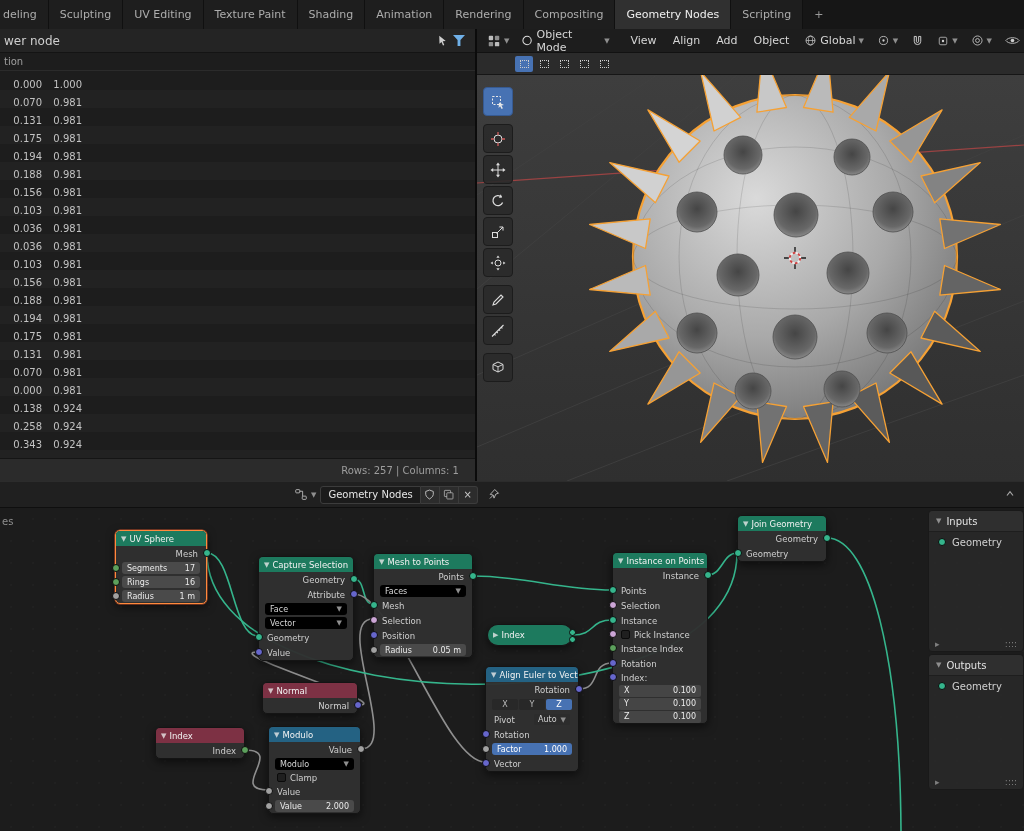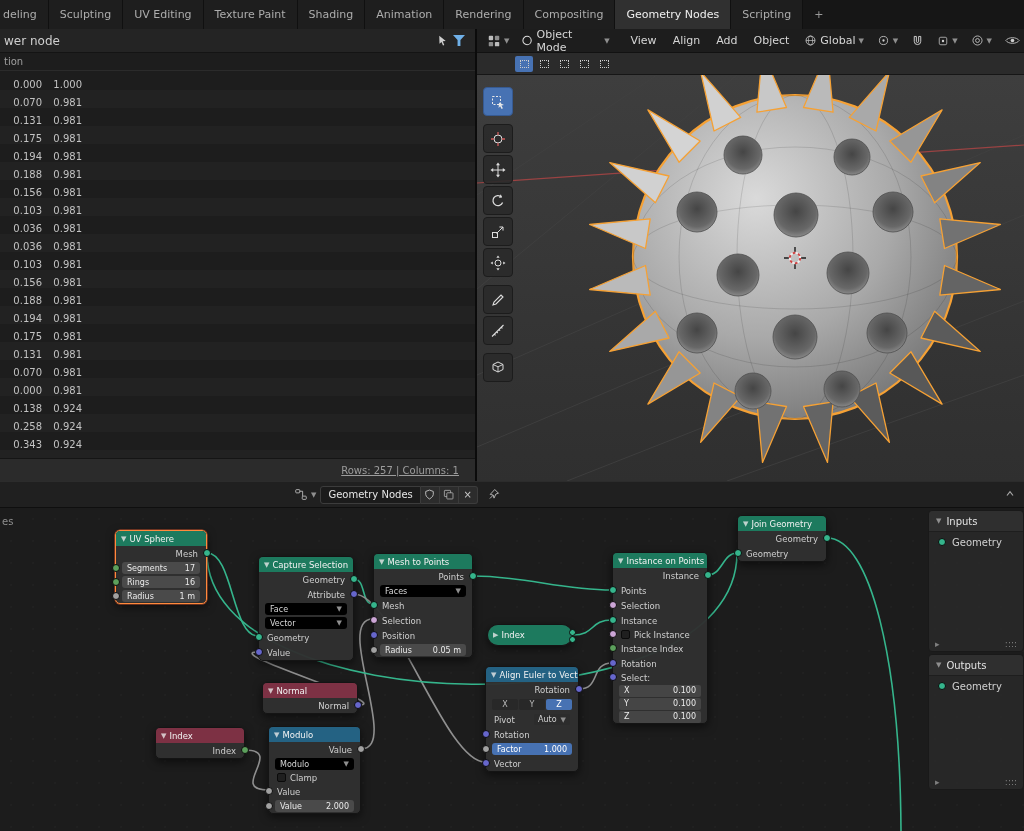--- a/index.html
+++ b/index.html
@@ -26,21 +26,21 @@
     clip-path:polygon(0 0,100% 0,62% 45%,62% 100%,38% 100%,38% 45%); display:inline-block; }
   .ss-colhead { height:18px; background:#1d1d1d; border-bottom:1px solid #2b2b2b;
     font-size:10px; color:#9f9f9f; display:flex; align-items:center; padding:0 4px; }
   .ss-rows { position:absolute; top:43px; left:0; right:0; bottom:23px; overflow:hidden; }
   .ss-row { height:18px; display:flex; align-items:flex-end; font-size:10px; color:#c3c3c3; }
   .ss-row.alt { background:#222222; }
   .ss-row .c1 { width:42px; text-align:right; }
   .ss-row .c2 { width:40px; text-align:right; }
   .ss-footer { position:absolute; bottom:0; left:0; right:0; height:23px; background:#2b2b2b;
     border-top:1px solid #151515; display:flex; align-items:center; justify-content:flex-end;
-    padding-right:16px; font-size:10px; color:#9d9d9d;text-decoration:underline; }
+    padding-right:16px; font-size:10px; color:#9d9d9d; }
 
   
   .viewport { position:absolute; left:477px; top:29px; width:547px; height:452px; background:#2f2f2f; }
   .vp-header { height:24px; background:#1d1d1d; border-bottom:1px solid #121212;
     display:flex; align-items:center; font-size:11px; color:#d6d6d6; padding:0 6px; gap:4px; }
   .vp-btn { display:flex; align-items:center; gap:3px; padding:0 4px; height:20px; border-radius:3px; }
   .chevd { font-size:7px; color:#8f8f8f; }
   .vp-menus { display:flex; gap:2px; margin-left:6px; }
   .vp-menus span { padding:0 7px; }
   .vp-right { margin-left:auto; display:flex; align-items:center; gap:5px; padding-right:0; }
@@ -783,21 +783,21 @@
           <div class="nrow r-io">
             <span class="sock in" style="background: rgb(92, 160, 92);"></span>
             <span>Instance Index</span>
           </div>
           <div class="nrow r-io">
             <span class="sock in" style="background: rgb(102, 102, 204);"></span>
             <span>Rotation</span>
           </div>
           <div class="nrow r-label">
             <span class="sock in" style="background: rgb(102, 102, 204);"></span>
-            <span>Select:</span>
+            <span>Index:</span>
           </div>
           <div class="nrow r-vec">
             <div class="fld">
               <span>X</span>
               <span>0.100</span>
             </div>
           </div>
           <div class="nrow r-vec">
             <div class="fld">
               <span>Y</span>

